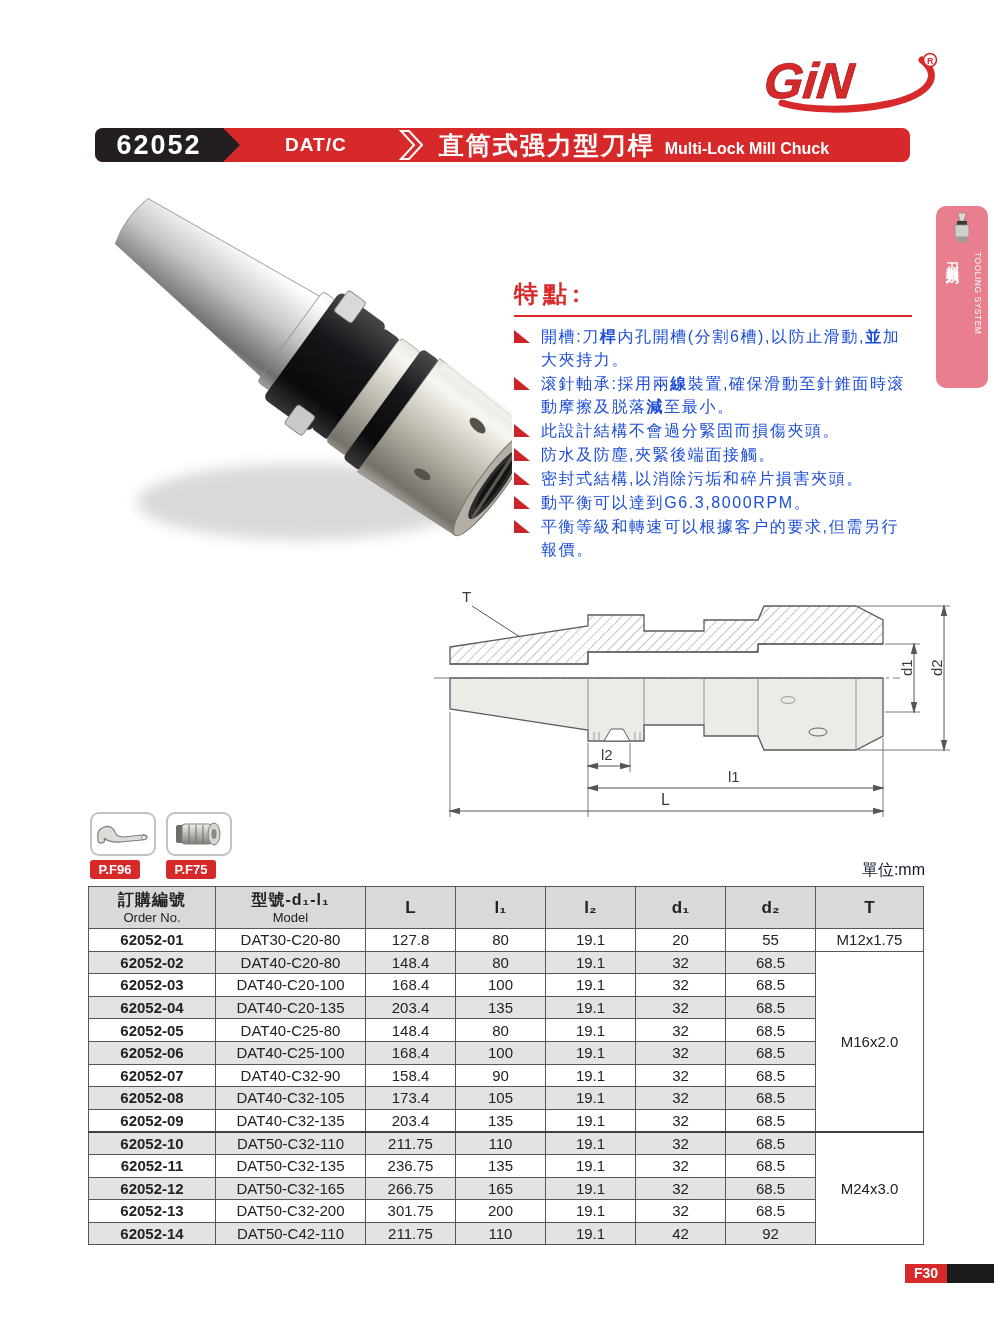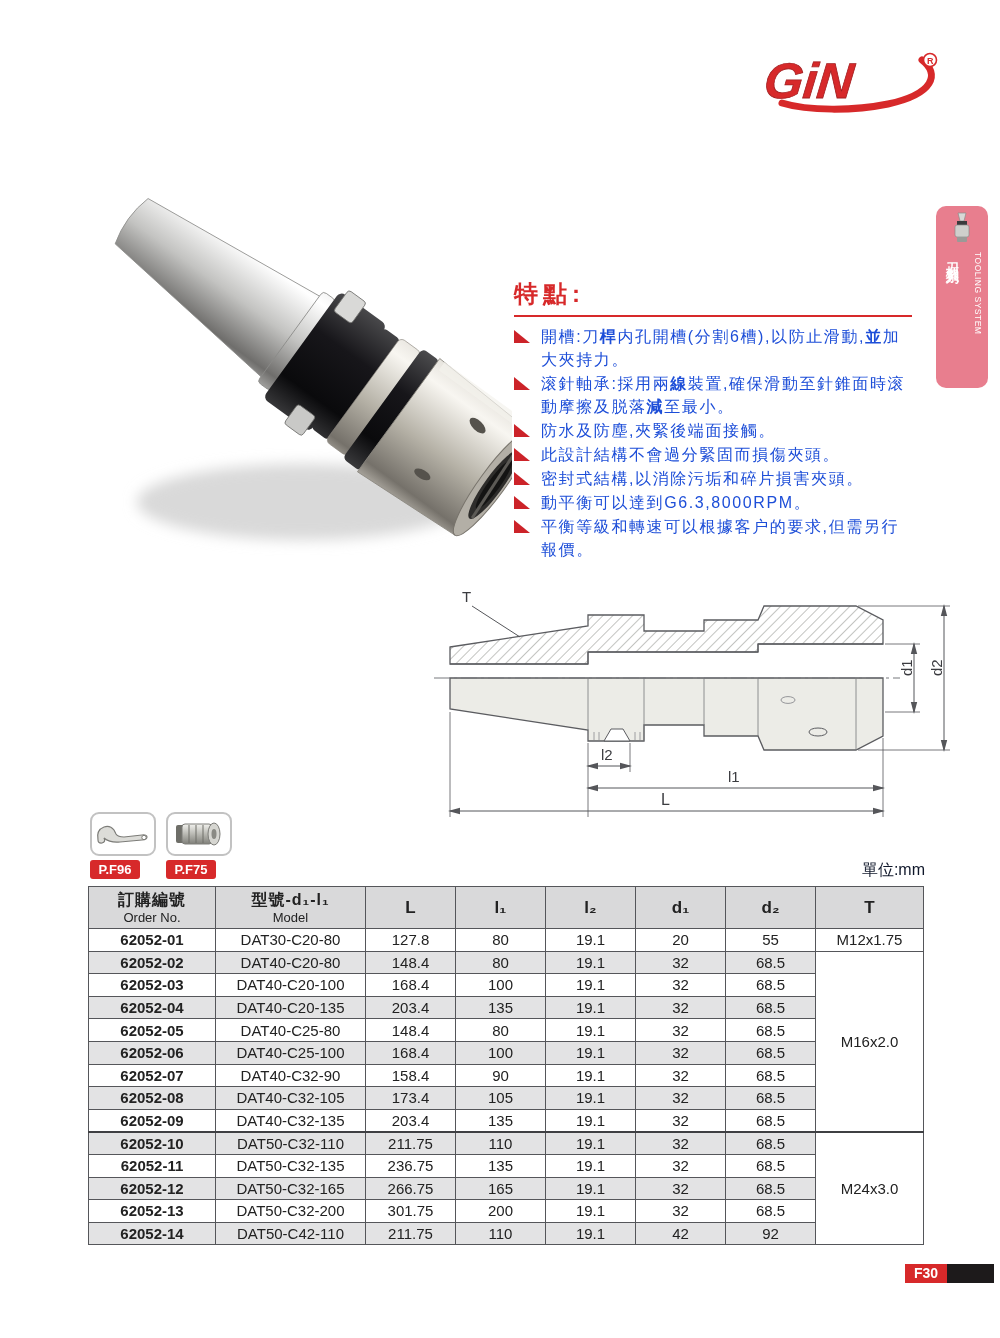--- a/index.html
+++ b/index.html
@@ -86,20 +86,31 @@
 
   <div class="logo">
     <svg width="190" height="78" viewBox="0 0 190 78">
       <path d="M160,12 C178,26 172,46 126,56 C92,63 46,63 20,55" fill="none" stroke="#d7292a" stroke-width="7" stroke-linecap="round"></path>
       <text x="6" y="50" font-size="50" font-weight="bold" font-style="italic" font-family="Liberation Sans, sans-serif" fill="#d7292a" stroke="#a31e20" stroke-width="0.8" transform="skewX(-6)">GiN</text>
       <circle cx="168" cy="12" r="6.5" fill="#fff" stroke="#d7292a" stroke-width="1.6"></circle>
       <text x="165" y="15.5" font-size="9" font-weight="bold" fill="#d7292a" font-family="Liberation Sans, sans-serif">R</text>
     </svg>
   </div>
 
+  <div class="header-bar">
+    <div class="code-box">
+      <span class="code-text">62052</span>
+    </div>
+    <span class="series-text">DAT/C</span>
+    <svg class="hdr-chevron" width="24" height="30" viewBox="0 0 24 30">
+      <polygon points="2,1 10,1 23,15 10,29 2,29 15,15" fill="none" stroke="#ffffff" stroke-width="2"></polygon>
+    </svg>
+    <span class="title-zh">直筒式强力型刀桿</span>
+    <span class="title-en">Multi-Lock Mill Chuck</span>
+  </div>
 
   <div class="photo">
     <svg width="420" height="408" viewBox="0 0 420 408">
       <defs>
         <linearGradient id="met" x1="0" y1="-70" x2="0" y2="70" gradientUnits="userSpaceOnUse">
           <stop offset="0" stop-color="#e8e8e8"></stop>
             <stop offset="0.18" stop-color="#ffffff"></stop>
           <stop offset="0.5" stop-color="#c3c3c1"></stop>
             <stop offset="0.8" stop-color="#6f6e6c"></stop>
           <stop offset="1" stop-color="#cfcfcd"></stop>
@@ -160,22 +171,22 @@
     </svg>
     <div class="tab-zh">刀柄系列</div>
     <div class="tab-en">TOOLING SYSTEM</div>
   </div>
 
   <div class="features">
     <div class="feat-head">特點:</div>
     <ul class="feat-list">
         <li><span class="tri"></span><span>開槽:刀</span><span class="fb">桿</span><span>内孔開槽(分割6槽),以防止滑動,</span><span class="fb">並</span><span>加大夾持力。</span></li>
         <li><span class="tri"></span><span>滚針軸承:採用兩</span><span class="fb">線</span><span>裝置,確保滑動至針錐面時滚動摩擦及脱落</span><span class="fb">減</span><span>至最小。</span></li>
+        <li><span class="tri"></span><span>此設計結構不會過分緊固而損傷夾頭。</span></li>
         <li><span class="tri"></span><span>防水及防塵,夾緊後端面接觸。</span></li>
-        <li><span class="tri"></span><span>此設計結構不會過分緊固而損傷夾頭。</span></li>
         <li><span class="tri"></span><span>密封式結構,以消除污垢和碎片損害夾頭。</span></li>
         <li><span class="tri"></span><span>動平衡可以達到G6.3,8000RPM。</span></li>
         <li><span class="tri"></span><span>平衡等級和轉速可以根據客户的要求,但需另行報價。</span></li>
       </ul>
   </div>
 
   <div class="drawing">
     <svg width="535" height="250" viewBox="0 0 535 250">
       <defs>
         <pattern id="hatch" width="7" height="7" patternTransform="rotate(45)" patternUnits="userSpaceOnUse">

